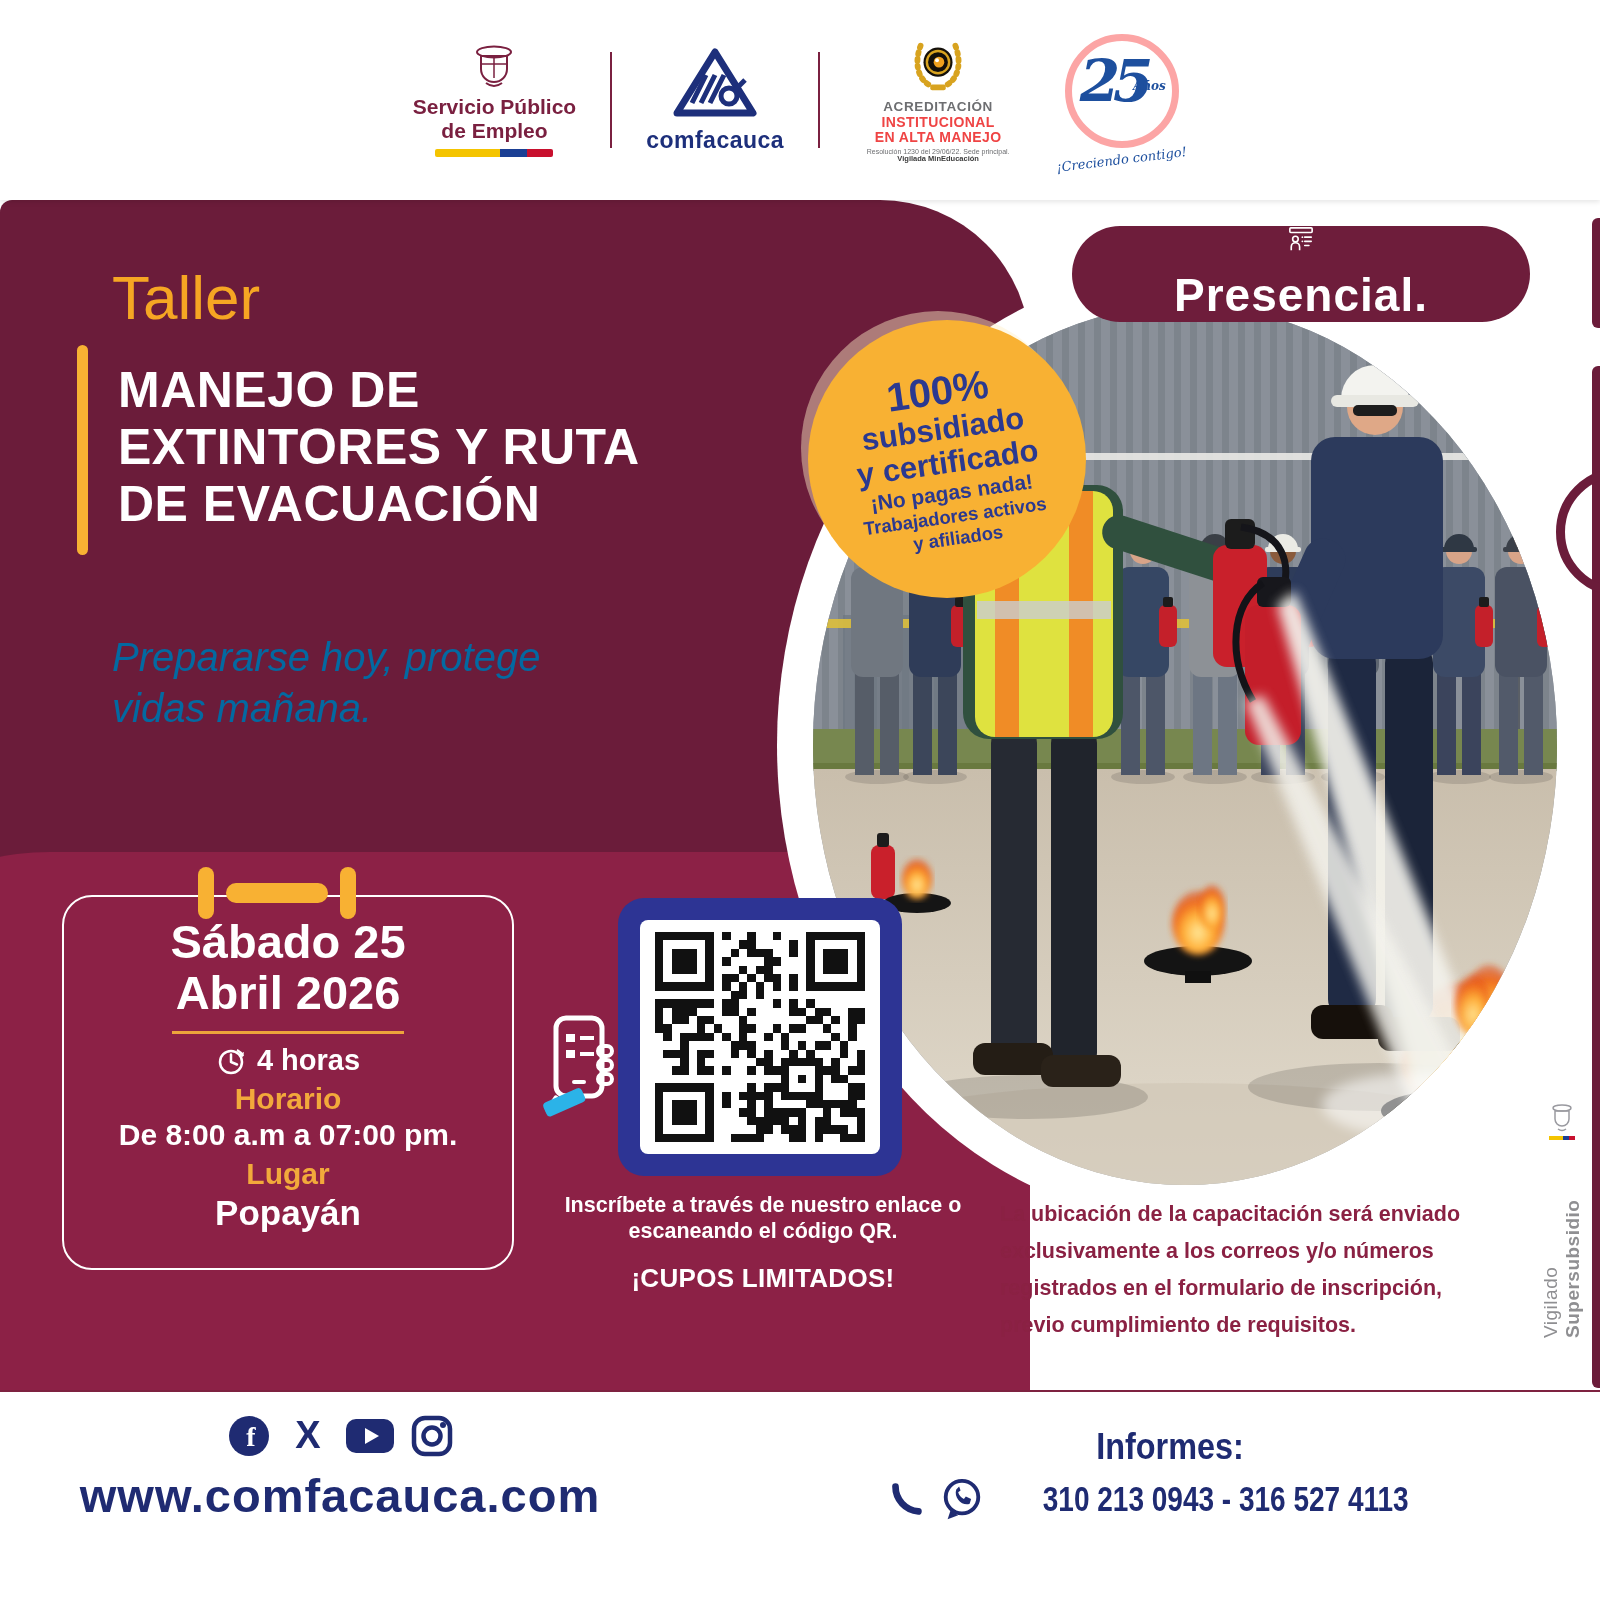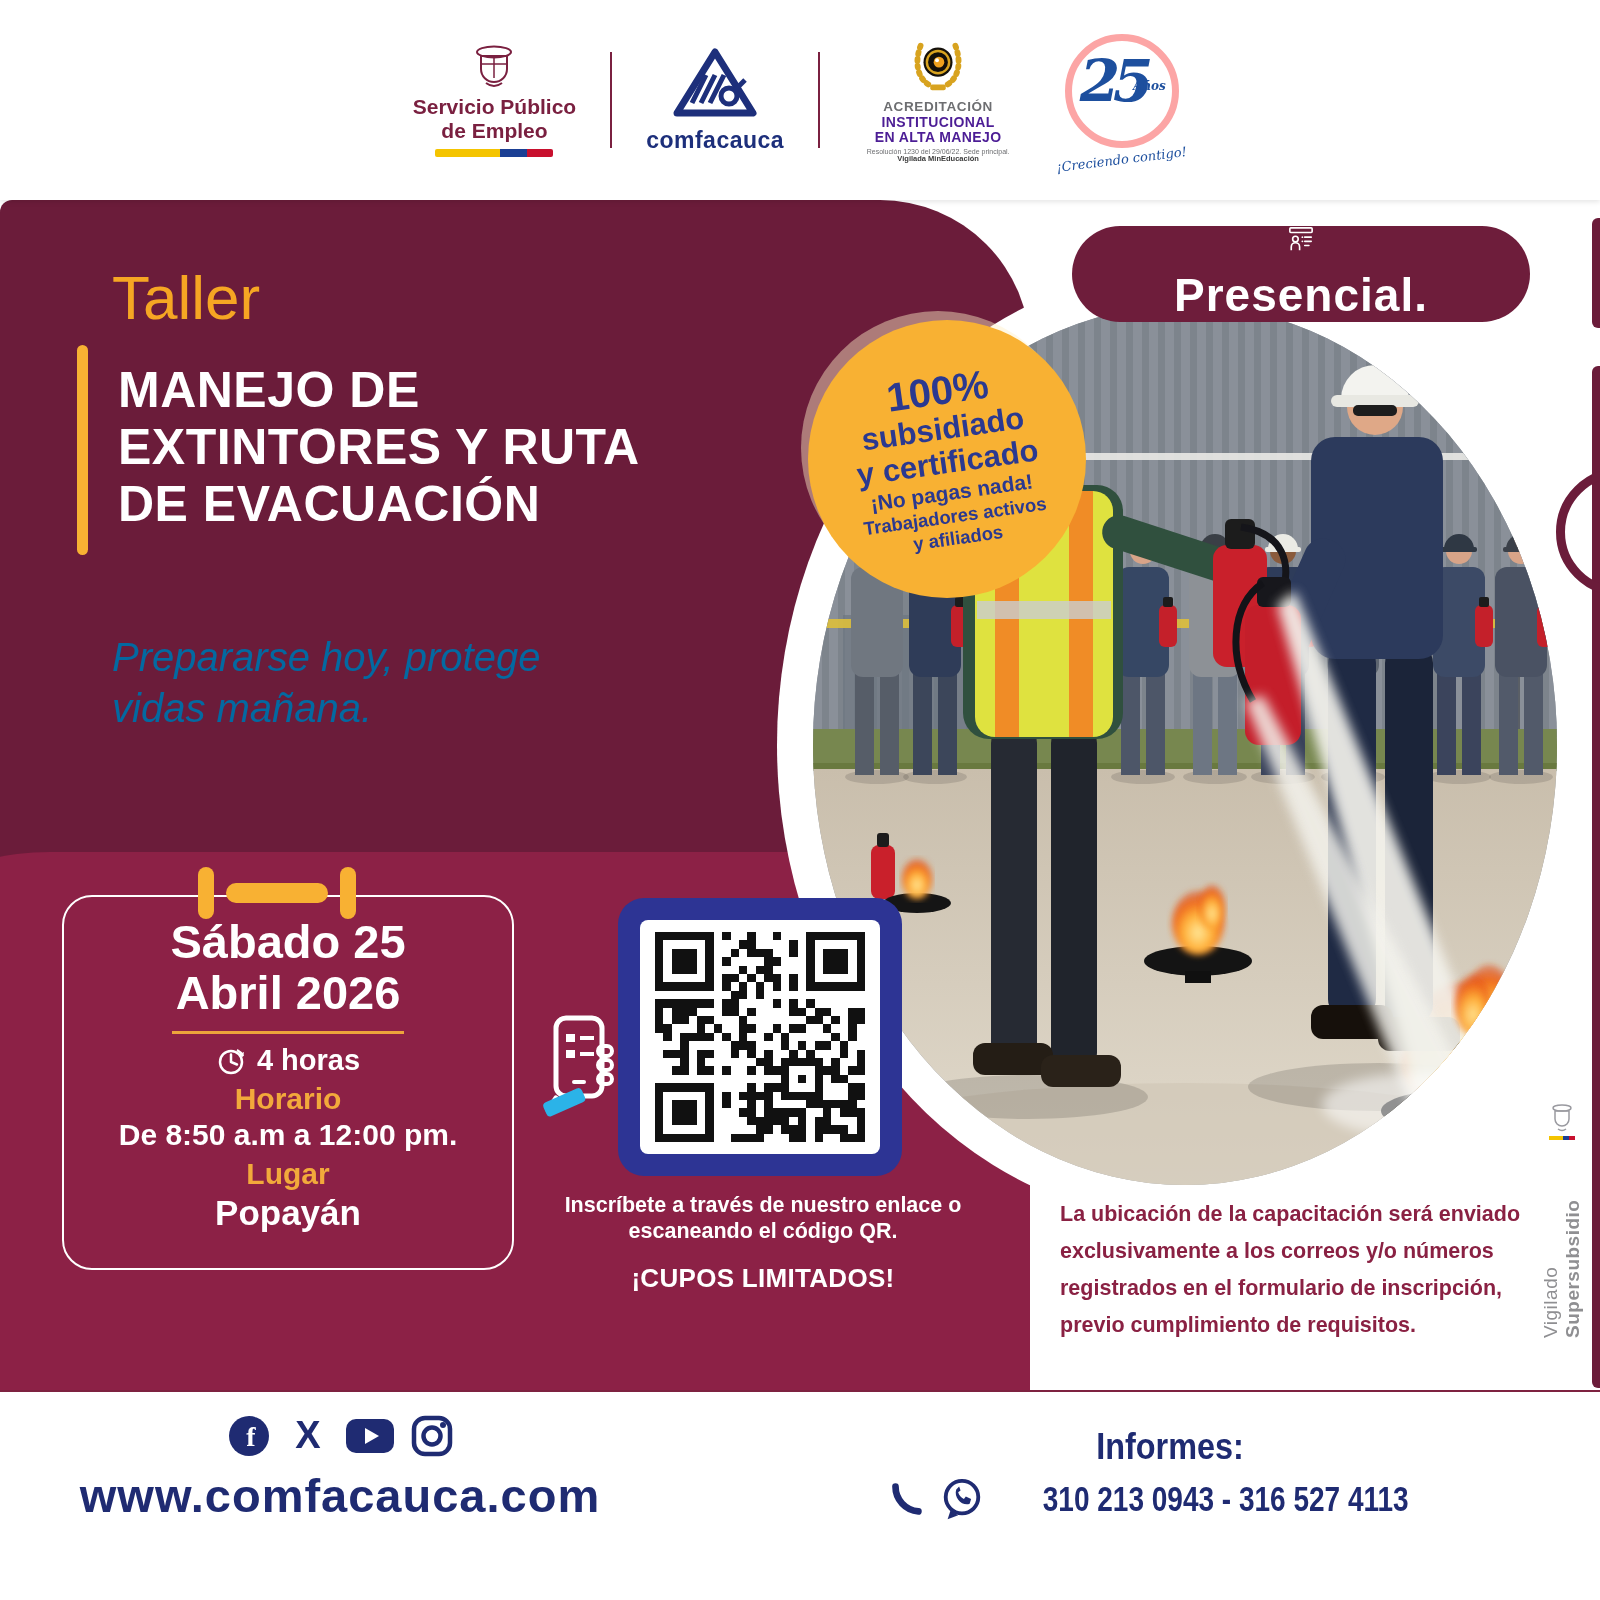--- a/index.html
+++ b/index.html
@@ -17,21 +17,21 @@
   .spe-flag{width:118px;height:8px;margin-top:6px;border-radius:2px;
             background:linear-gradient(90deg,#f4c400 0 55%,#1b3f94 55% 78%,#c8102e 78% 100%);}
   .cfc-word{color:#1d2f7b;font-weight:800;font-size:23px;letter-spacing:.5px;margin-top:4px;}
   .uni-wrap{display:flex;align-items:center;gap:10px;}
   .uni-texts{display:flex;flex-direction:column;align-items:flex-start;}
   .uni-small{color:#2a6bad;font-size:19px;line-height:1.15;font-weight:500;}
   .uni-rule{width:218px;height:2px;background:#2a6bad;margin:5px 0 3px;}
   .uni-brand{color:#1f5fa8;font-weight:800;font-size:28px;letter-spacing:.3px;}
   .acr{width:168px;text-align:center;line-height:1.1;}
   .acr-l1{color:#6d6e71;font-size:13.5px;font-weight:bold;letter-spacing:.6px;}
-  .acr-l2{color:#4c1d95;font-size:14px;font-weight:800;letter-spacing:.4px;}
+  .acr-l2{color:#ef4444;font-size:14px;font-weight:800;letter-spacing:.4px;}
   .acr-s{color:#6d6e71;font-size:7px;margin-top:2px;}
   .acr-s2{color:#3a3a3a;font-size:7.5px;font-weight:bold;}
   .y25{width:100px;height:100px;border:7px solid #fca5a5;border-radius:50%;position:relative;background:#fff;}
   .y25-num{position:absolute;left:8px;top:6px;font-family:"DejaVu Serif",serif;font-style:italic;
            font-weight:bold;font-size:58px;color:#1d4f9e;letter-spacing:-7px;}
   .y25-anos{position:absolute;right:6px;top:38px;font-family:"DejaVu Serif",serif;font-style:italic;
             font-weight:bold;font-size:12px;color:#1d4f9e;}
   .y25-slogan{margin-top:4px;font-family:"DejaVu Serif",serif;font-style:italic;font-size:13px;
               color:#1d4f9e;transform:rotate(-7deg);}
 
@@ -87,21 +87,21 @@
           border-radius:26px;z-index:3;}
   .qr-white{position:absolute;inset:22px;background:#fff;border-radius:8px;}
   .qr-white svg{position:absolute;inset:12px;width:calc(100% - 24px);height:calc(100% - 24px);}
   .handp{position:absolute;left:540px;top:1012px;width:82px;height:112px;z-index:3;}
   .caption{position:absolute;left:528px;top:1192px;width:470px;text-align:center;color:#fff;
            z-index:3;line-height:1.22;}
   .cap1{font-size:21.5px;font-weight:bold;}
   .cap3{font-size:26px;font-weight:800;margin-top:19px;letter-spacing:.3px;}
 
   
-  .notice{position:absolute;left:1060px;top:1196px;width:480px;color:#8a2143;font-size:21.5px;
+  .notice{position:absolute;left:1000px;top:1196px;width:480px;color:#8a2143;font-size:21.5px;
           font-weight:bold;line-height:1.72;z-index:3;}
   .vigilado{position:absolute;left:1540px;top:1148px;height:190px;color:#8f8f92;font-size:19px;
             writing-mode:vertical-rl;transform:rotate(180deg);letter-spacing:.5px;z-index:3;}
   .vig-crest{position:absolute;left:1549px;top:1103px;z-index:3;}
   .vig-flag{position:absolute;left:1549px;top:1136px;width:26px;height:4px;
             background:linear-gradient(90deg,#f4c400 0 55%,#1b3f94 55% 78%,#c8102e 78% 100%);z-index:3;}
   .strip{position:absolute;background:#6b1c3a;border-radius:6px 0 0 6px;z-index:2;}
   .strip1{left:1592px;top:218px;width:8px;height:110px;}
   .strip2{left:1592px;top:366px;width:8px;height:1022px;}
   .crescent{position:absolute;left:1556px;top:468px;width:110px;height:110px;border:9px solid #6b1c3a;
@@ -404,21 +404,21 @@
     <div class="c-dur">
       <svg width="32" height="32" viewBox="0 0 32 32">
         <circle cx="15" cy="18" r="11" fill="none" stroke="#fff" stroke-width="2.5"></circle>
         <path d="M15 18 V10.5 M15 18 l6 2.5" stroke="#fff" stroke-width="2.5" stroke-linecap="round"></path>
         <path d="M21 6 a13 13 0 0 1 6 6" fill="none" stroke="#fff" stroke-width="2.5"></path>
         <path d="M28 8 l-1 5 -4.5-2.5 z" fill="#fff"></path>
       </svg>
       <span>4 horas</span>
     </div>
     <div class="c-lab">Horario</div>
-    <div class="c-val nw">De 8:50 a.m a 12:00 pm.</div>
+    <div class="c-val nw">De 8:00 a.m a 07:00 pm.</div>
     <div class="c-lab">Lugar</div>
     <div class="c-place">Popayán</div>
   </div>
 
   <svg class="handp" viewBox="0 0 82 112">
     <rect x="16" y="6" width="46" height="78" rx="10" fill="none" stroke="#fff" stroke-width="5"></rect>
     <rect x="26" y="22" width="9" height="8" fill="#fff"></rect>
       <rect x="40" y="24" width="14" height="4" fill="#fff"></rect>
     <rect x="26" y="38" width="9" height="8" fill="#fff"></rect>
       <rect x="40" y="40" width="14" height="4" fill="#fff"></rect>

